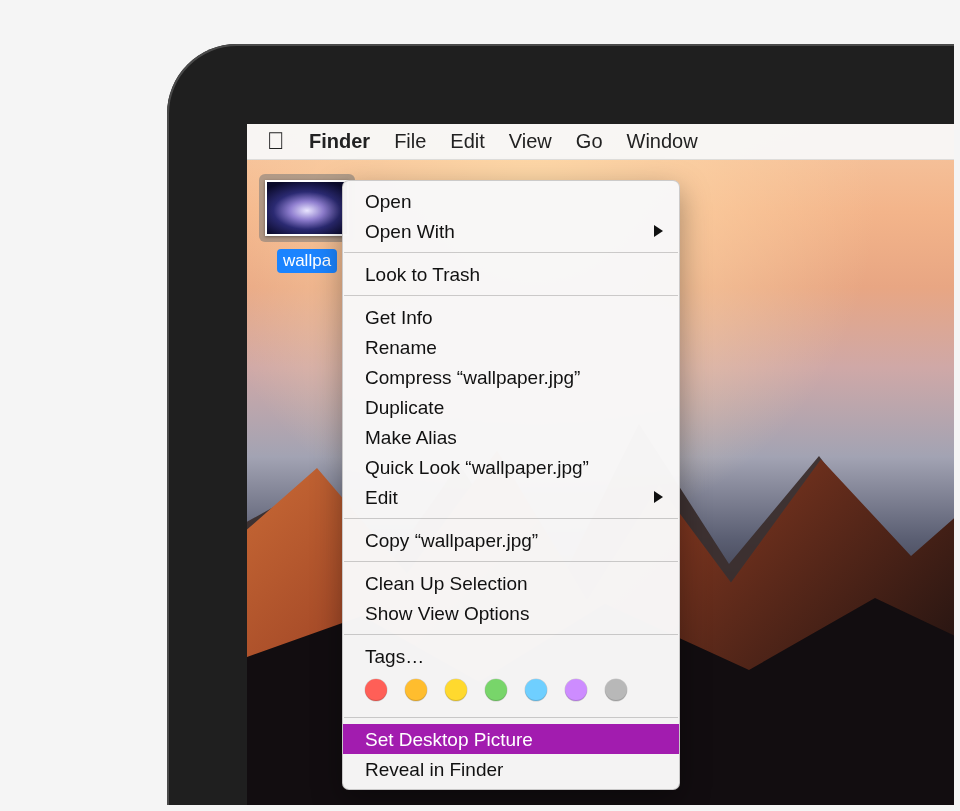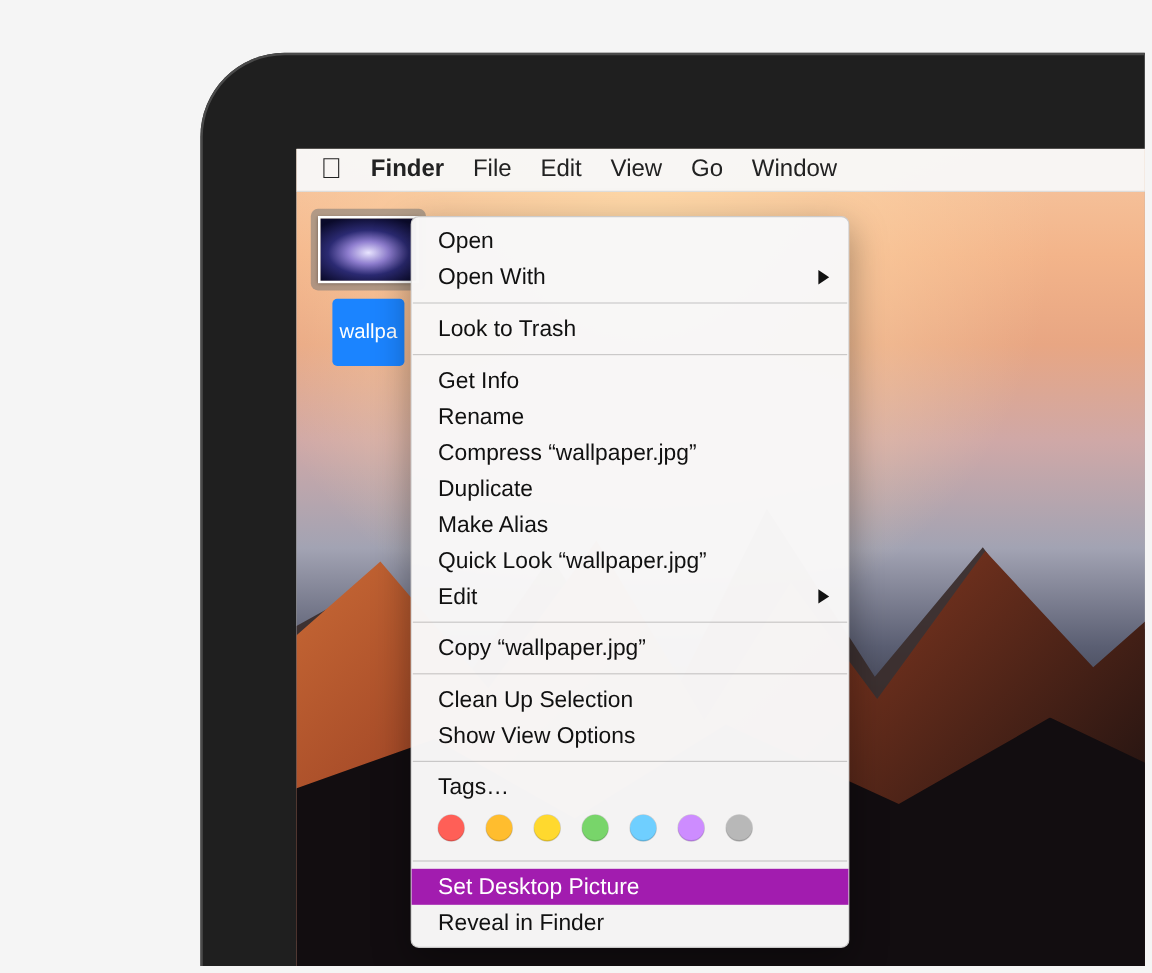--- a/index.html
+++ b/index.html
@@ -112,33 +112,33 @@
       radial-gradient(ellipse 70% 60% at 50% 55%, #e9e5ff 0%, #8f7ecf 30%, #2b2a72 60%, #0a0a2a 100%);
     border: 2px solid #fff;
     box-shadow: 0 1px 3px rgba(0,0,0,0.4);
   }
   .file-label {
     display: inline-block;
     margin-top: 7px;
     background: #1b84ff;
     color: #fff;
     font-size: 17px;
-    padding: 18px 6px;
+    padding: 2px 6px;
     border-radius: 4px;
     max-width: 88px;
     overflow: hidden;
     white-space: nowrap;
   }
 
   
   .context-menu {
     position: absolute;
     left: 95px;
     top: 56px;
-    width: 366px;
+    width: 338px;
     background: rgba(248,247,247,0.985);
     border: 1px solid rgba(0,0,0,0.18);
     border-radius: 7px;
     box-shadow: 0 10px 30px rgba(0,0,0,0.35);
     padding: 5px 0;
     font-size: 19px;
     color: #111;
   }
   .menu-item {
     position: relative;

